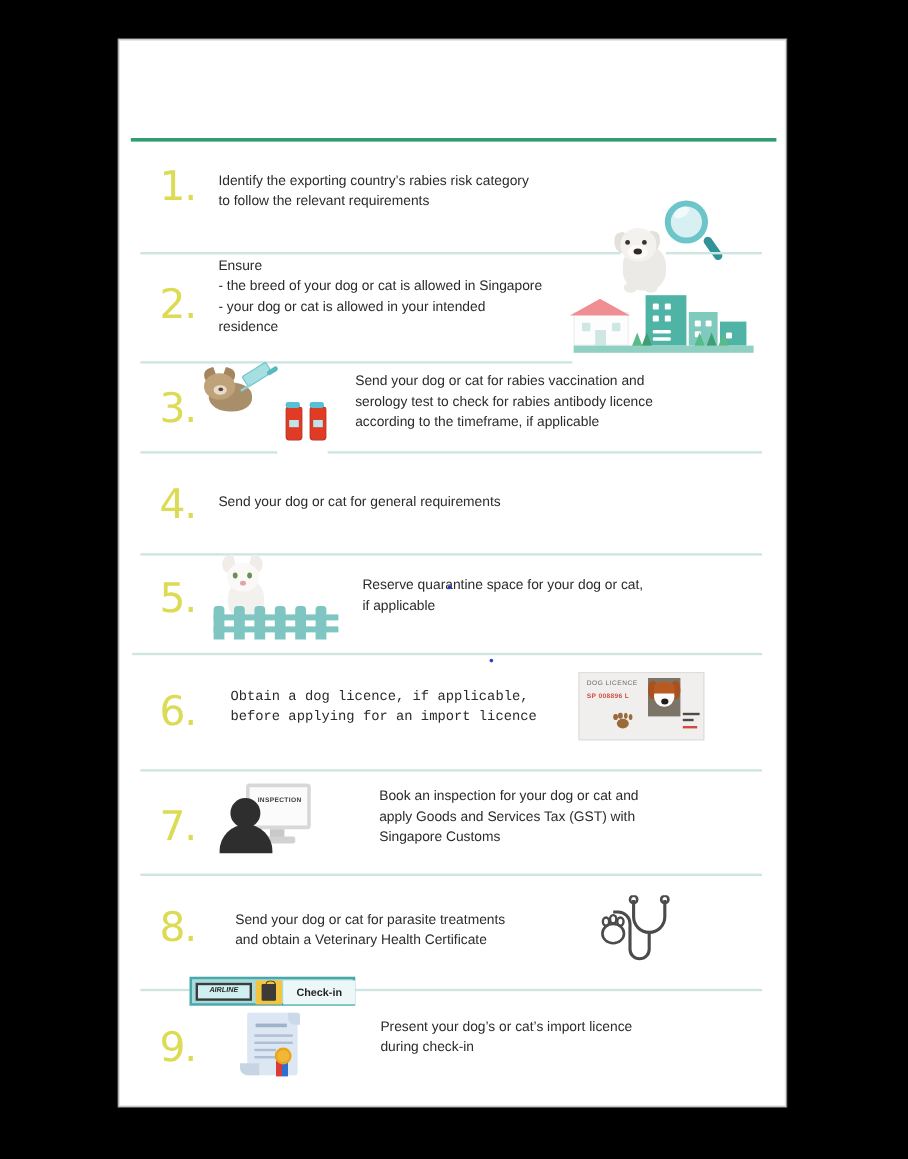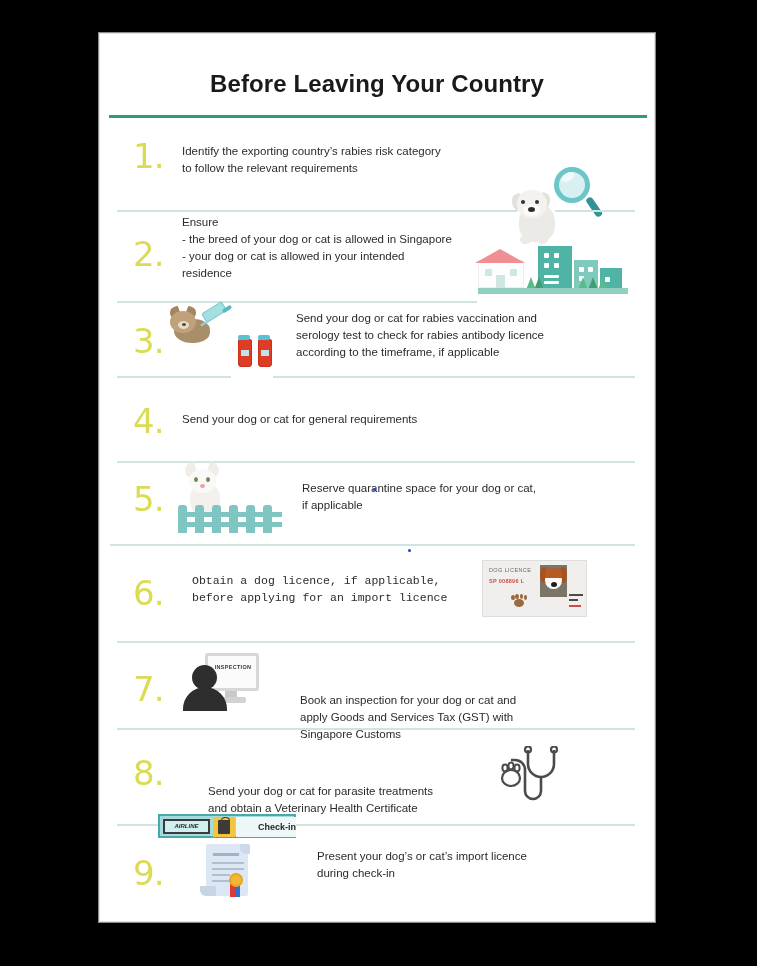--- a/index.html
+++ b/index.html
@@ -123,42 +123,41 @@
   .steth{width:66px;height:56px;}
 
   
   .checkin{width:138px;height:24px;background:#a5dbdc;border:2px solid #4aa8a8;box-sizing:border-box;}
   .checkin .sign{position:absolute;left:3px;top:3px;width:47px;height:15px;background:#cfeff0;border:2px solid #3b3b3b;box-sizing:border-box;}
   .checkin .sign span{position:absolute;left:0;top:2px;width:100%;text-align:center;font-size:6px;font-style:italic;font-weight:bold;color:#2a2a2a;}
   .checkin .bag{position:absolute;left:53px;top:1px;width:22px;height:20px;background:#f5c43f;}
   .checkin .bagc{position:absolute;left:58px;top:4px;width:12px;height:14px;background:#3d3a37;border-radius:1px;}
   .checkin .bagh{position:absolute;left:61px;top:1px;width:7px;height:5px;border:1.5px solid #3d3a37;border-bottom:none;border-radius:4px 4px 0 0;}
   .checkin .ci{position:absolute;left:76px;top:1px;width:60px;height:20px;background:#eef7f7;}
-  .checkin .ci span{position:absolute;left:0;top:5px;width:100%;text-align:right;font-size:9px;font-weight:bold;color:#1f1f1f;}
+  .checkin .ci span{position:absolute;left:0;top:5px;width:100%;text-align:center;font-size:9px;font-weight:bold;color:#1f1f1f;}
 
   
   .cert{width:56px;height:58px;}
   .cert .pg{position:absolute;left:6px;top:2px;width:42px;height:52px;background:#dce7f3;border-radius:2px;}
   .cert .fold{position:absolute;left:40px;top:2px;width:10px;height:10px;background:#ccd9e8;border-radius:0 2px 0 60%;}
   .cert .curl{position:absolute;left:0px;top:44px;width:16px;height:10px;background:#c6d4e4;border-radius:0 0 0 6px;}
   .cert .ln{position:absolute;left:12px;height:2px;background:#aebfd2;}
   .cert .hd{position:absolute;left:13px;top:11px;width:26px;height:3px;background:#9fb2c8;}
   .cert .seal{position:absolute;left:29px;top:31px;width:14px;height:14px;background:#f2b736;border-radius:50%;border:2px solid #e8a51f;box-sizing:border-box;}
   .cert .rib{position:absolute;top:42px;width:5px;height:13px;}
   .cert .r1{left:30px;background:#d93a3a;} .cert .r2{left:35px;background:#2f6fd0;}
 
   .dot{position:absolute;width:3px;height:3px;background:#1f3fd0;border-radius:50%;}
 </style>
 </head>
 <body>
 
 <div class="stage">
   <div class="card">
 
-    <div class="title">Before Leaving Your Country</div>
     <div class="title-rule"></div>
 
     <div class="row">
       <div class="num" style="left:33px;top:105px;">1.</div>
       <div class="txt" style="left:82px;top:109px;width:340px;">Identify the exporting country’s rabies risk category
 to follow the relevant requirements</div>
 
       <div class="art puppy" style="left:411px;top:148px;">
         <div class="body"></div>
           <div class="ear1"></div>
@@ -306,38 +305,38 @@
         </div>
         <div class="l1" style="top:33px;"></div>
         <div class="l2" style="top:38px;"></div>
         <div class="l3" style="top:44px;"></div>
       </div>
       <div class="hr" style="left:17px;top:607px;width:518px;"></div>
     </div>
 
     <div class="row">
       <div class="num" style="left:33px;top:638px;">7.</div>
-      <div class="txt" style="left:200px;top:622px;width:320px;margin-top:36px;">Book an inspection for your dog or cat and
+      <div class="txt" style="left:216px;top:622px;width:320px;">Book an inspection for your dog or cat and
 apply Goods and Services Tax (GST) with
 Singapore Customs</div>
 
       <div class="art insp" style="left:83px;top:617px;">
         <div class="mon"></div>
         <div class="mtxt">INSPECTION</div>
         <div class="stand"></div>
           <div class="base"></div>
         <div class="head"></div>
           <div class="torso"></div>
       </div>
       <div class="hr" style="left:17px;top:694px;width:518px;"></div>
     </div>
 
     <div class="row">
       <div class="num" style="left:33px;top:722px;">8.</div>
-      <div class="txt" style="left:108px;top:725px;width:330px;margin-top:24px;">Send your dog or cat for parasite treatments
+      <div class="txt" style="left:96px;top:725px;width:330px;">Send your dog or cat for parasite treatments
 and obtain a Veterinary Health Certificate</div>
 
       <div class="art steth" style="left:396px;top:712px;">
         <svg width="66" height="56" viewBox="0 0 66 56">
           <path d="M32 4 v14 a13 13 0 0 0 26 0 V4" fill="none" stroke="#4b4b4b" stroke-width="2.6"></path>
           <circle cx="32" cy="3.5" r="3" fill="none" stroke="#4b4b4b" stroke-width="2.2"></circle>
           <circle cx="58" cy="3.5" r="3" fill="none" stroke="#4b4b4b" stroke-width="2.2"></circle>
           <path d="M45 31 v14 a8 8 0 0 1 -16 0 V24 a10 10 0 0 0 -10 -10 h-4" fill="none" stroke="#4b4b4b" stroke-width="2.6"></path>
           <ellipse cx="15" cy="32" rx="9" ry="8" fill="none" stroke="#4b4b4b" stroke-width="2.2"></ellipse>
           <ellipse cx="9" cy="22" rx="2.6" ry="3.4" fill="none" stroke="#4b4b4b" stroke-width="2"></ellipse>

